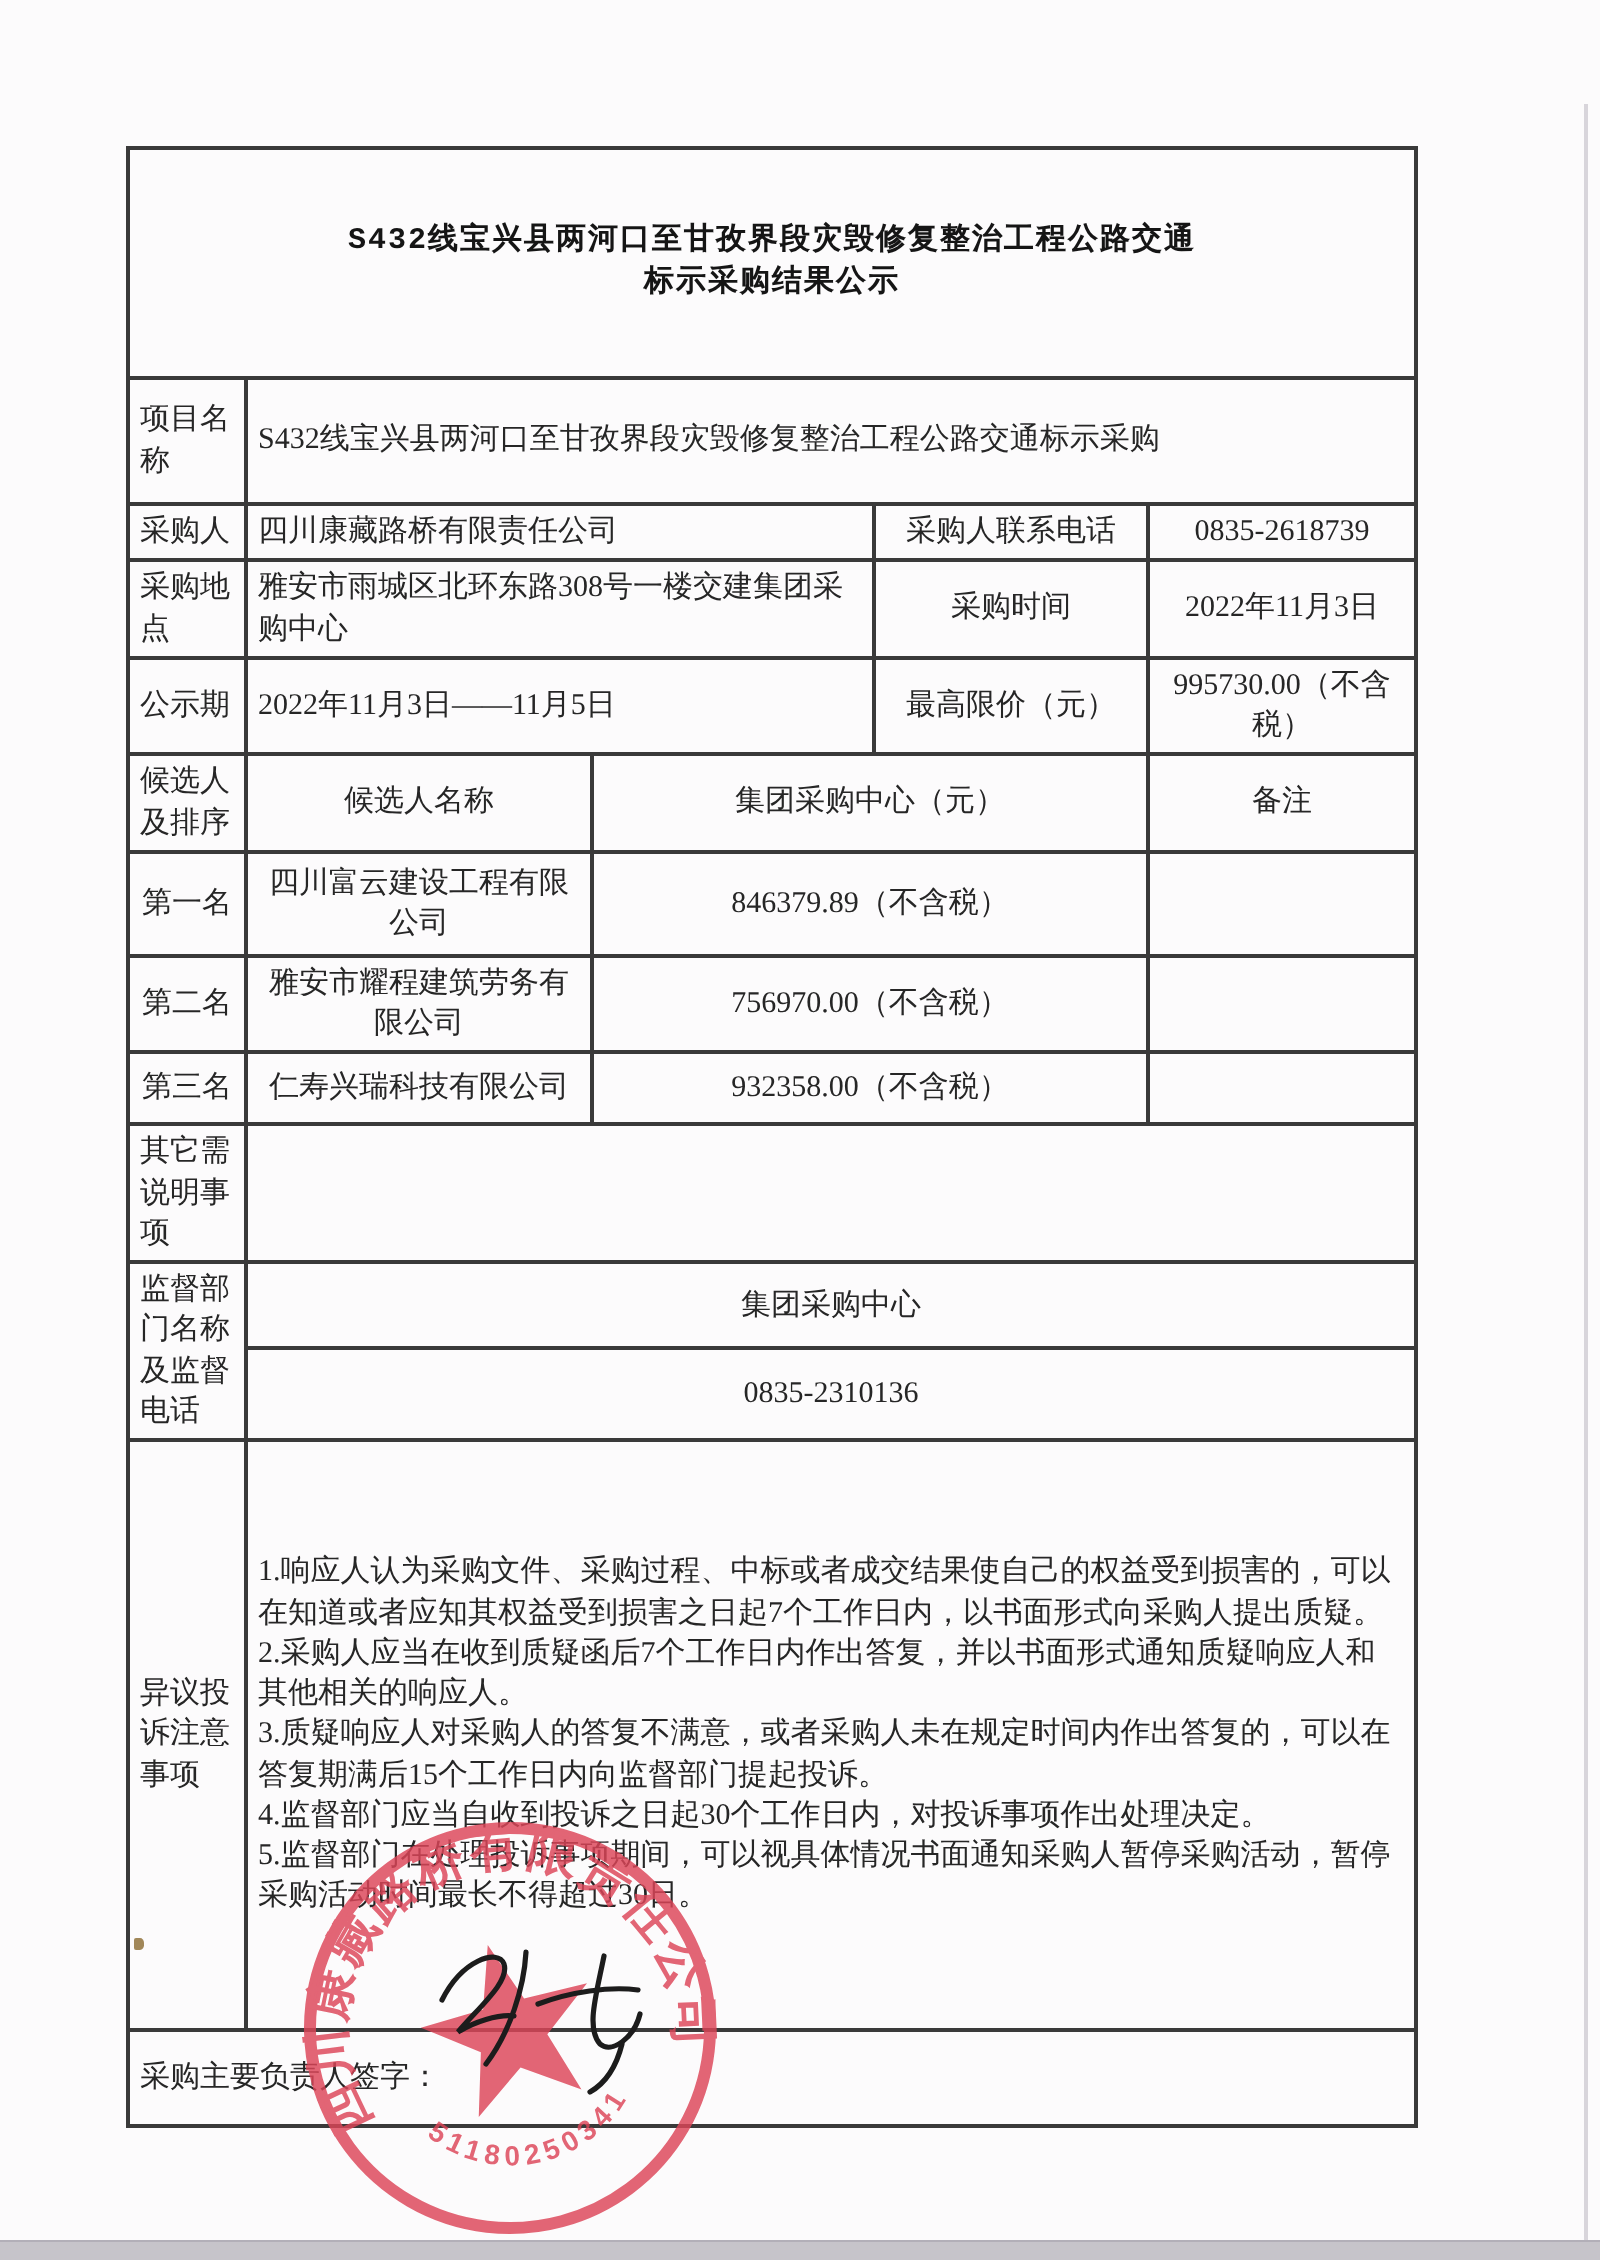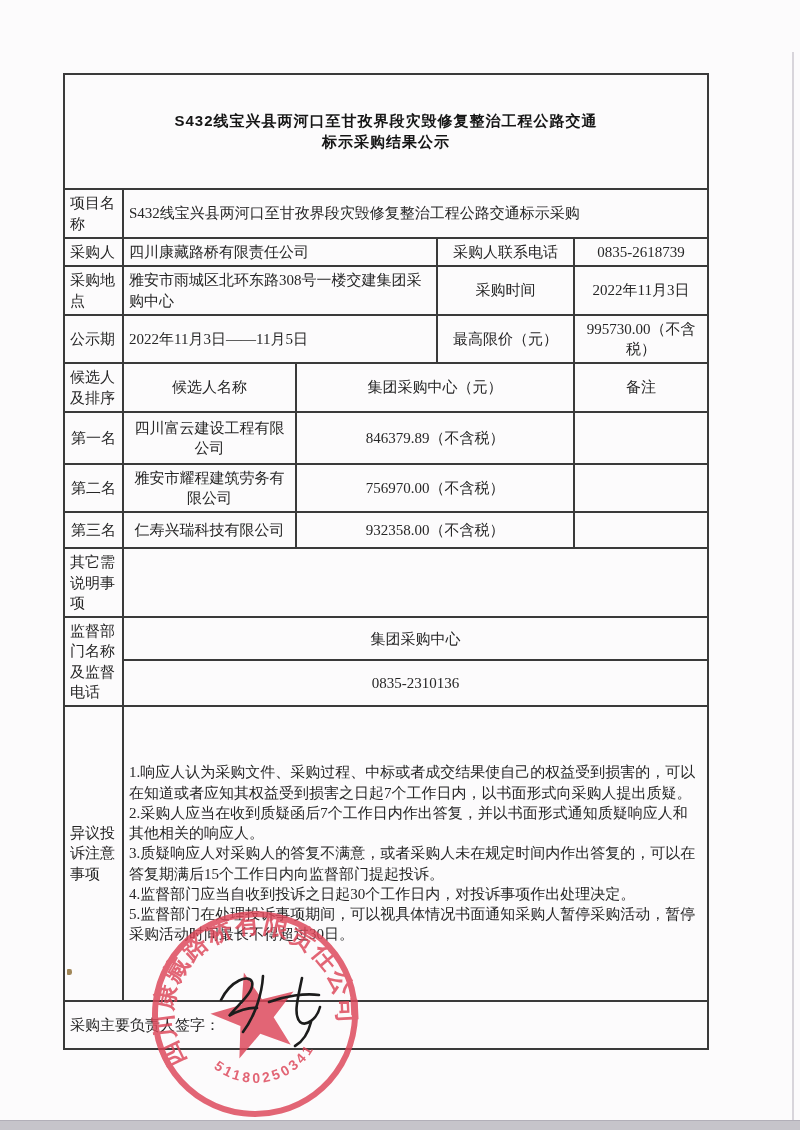--- a/index.html
+++ b/index.html
@@ -23,21 +23,21 @@
     border:2px solid #3a3a3a;
     vertical-align:middle;
     padding:3px 5px;
     font-size:15px;
     line-height:1.35;
     word-break:break-all;
     overflow:hidden;
   }
   .title-cell{
     text-align:center;
-    font-family:Liberation Sans, sans-serif;
+    font-family:Liberation Mono, monospace;
     font-weight:bold;
     font-size:26px;
     line-height:1.65;
     color:#151515;
     letter-spacing:1px;
   }
   .lbl{padding-left:5px;}
   .ctr{text-align:center;}
   .left{text-align:left;padding-left:7px;}
   .notice{
@@ -75,21 +75,21 @@
     </colgroup>
 
     <tbody>
         <tr style="height:115px">
       <td colspan="5" class="title-cell">
         <div>S432线宝兴县两河口至甘孜界段灾毁修复整治工程公路交通</div>
         <div>标示采购结果公示</div>
       </td>
     </tr>
 
-    <tr style="height:49px">
+    <tr style="height:63px">
       <td class="lbl">项目名称</td>
       <td colspan="4" class="left">S432线宝兴县两河口至甘孜界段灾毁修复整治工程公路交通标示采购</td>
     </tr>
 
     <tr style="height:24px">
       <td class="lbl">采购人</td>
       <td colspan="2" class="left">四川康藏路桥有限责任公司</td>
       <td class="ctr">采购人联系电话</td>
       <td class="ctr">0835-2618739</td>
     </tr>

